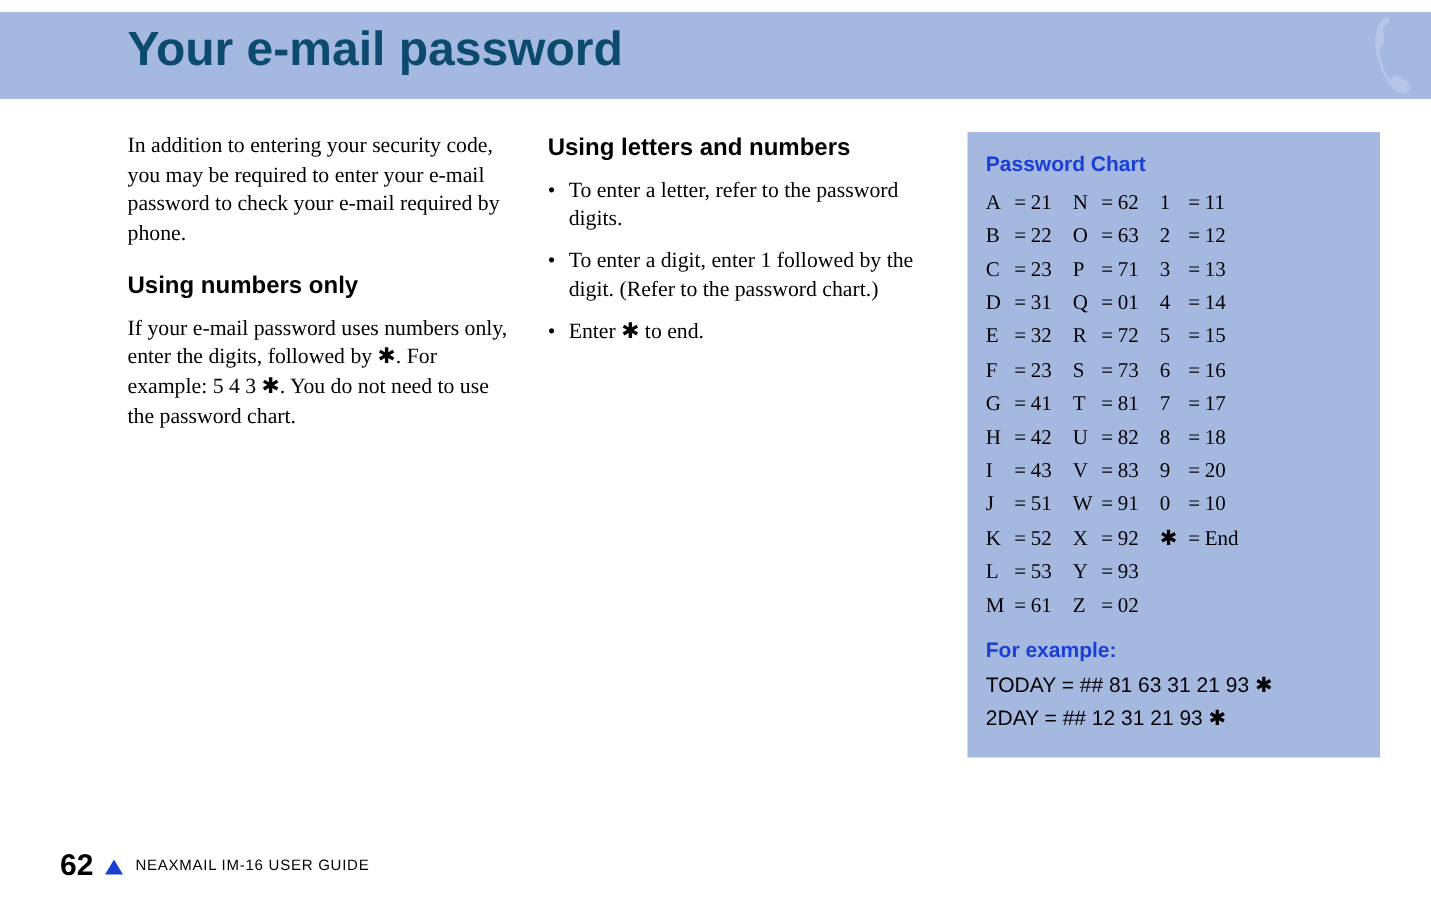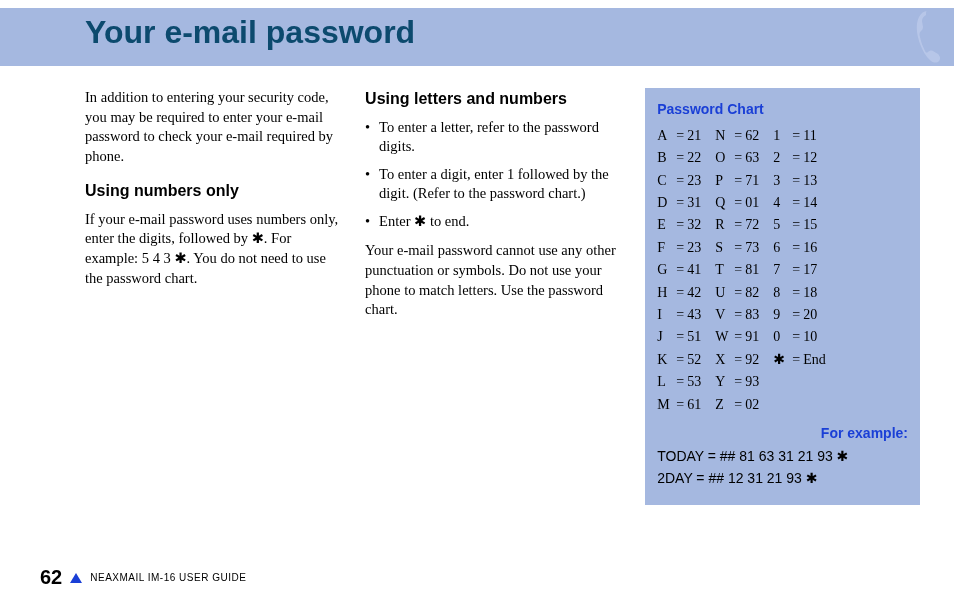--- a/index.html
+++ b/index.html
@@ -19,21 +19,21 @@
   .col li { position: relative; padding-left: 14px; margin-bottom: 8px; }
   .col li::before { content: "•"; position: absolute; left: 0; top: 0; }
   .chart-box { background: #a5b8e0; padding: 12px 12px 14px 12px; }
   .chart-title { font-family: Arial, Helvetica, sans-serif; font-weight: bold; font-size: 14px; color: #1a3fd6; margin-bottom: 8px; }
   .chart-grid { display: flex; gap: 14px; font-family: Georgia, serif; font-size: 14px; margin-bottom: 10px; }
   .chart-col { display: flex; flex-direction: column; gap: 3.5px; }
   .chart-row { display: flex; align-items: baseline; }
   .ck { display: inline-block; width: 16px; }
   .ce { display: inline-block; width: 14px; text-align: center; }
   .cv { display: inline-block; }
-  .example-label { font-family: Arial, Helvetica, sans-serif; font-weight: bold; font-size: 14px; color: #1a3fd6; margin-bottom: 4px; text-align: right; }
+  .example-label { font-family: Arial, Helvetica, sans-serif; font-weight: bold; font-size: 14px; color: #1a3fd6; margin-bottom: 4px; }
   .example-line { font-family: Liberation Sans, sans-serif; font-size: 14px; margin-bottom: 3px; }
   .footer { position: absolute; bottom: 24px; left: 40px; display: flex; align-items: center; gap: 8px; }
   .page-num { font-family: Arial, Helvetica, sans-serif; font-weight: 900; font-size: 20px; }
   .tri { width: 0; height: 0; border-left: 6px solid transparent; border-right: 6px solid transparent; border-bottom: 10px solid #1a3fd6; display: inline-block; }
   .footer-text { font-family: Liberation Sans, sans-serif; font-size: 10px; letter-spacing: 0.5px; }
 </style>
 </head>
 <body>
 
 <div class="page">
@@ -52,21 +52,20 @@
       <p>If your e-mail password uses numbers only, enter the digits, followed by ✱. For example: 5 4 3 ✱. You do not need to use the password chart.</p>
     </div>
 
     <div class="col col2">
       <h2 style="margin-top:0">Using letters and numbers</h2>
       <ul>
         <li>To enter a letter, refer to the password digits.</li>
         <li>To enter a digit, enter 1 followed by the digit. (Refer to the password chart.)</li>
         <li>Enter ✱ to end.</li>
       </ul>
-      <p>Your e-mail password cannot use any other punctuation or symbols. Do not use your phone to match letters. Use the password chart.</p>
     </div>
 
     <div class="col col3">
       <div class="chart-box">
         <div class="chart-title">Password Chart</div>
         <div class="chart-grid">
           <div class="chart-col">
               <div class="chart-row">
                 <span class="ck">A</span>
                 <span class="ce">=</span>

